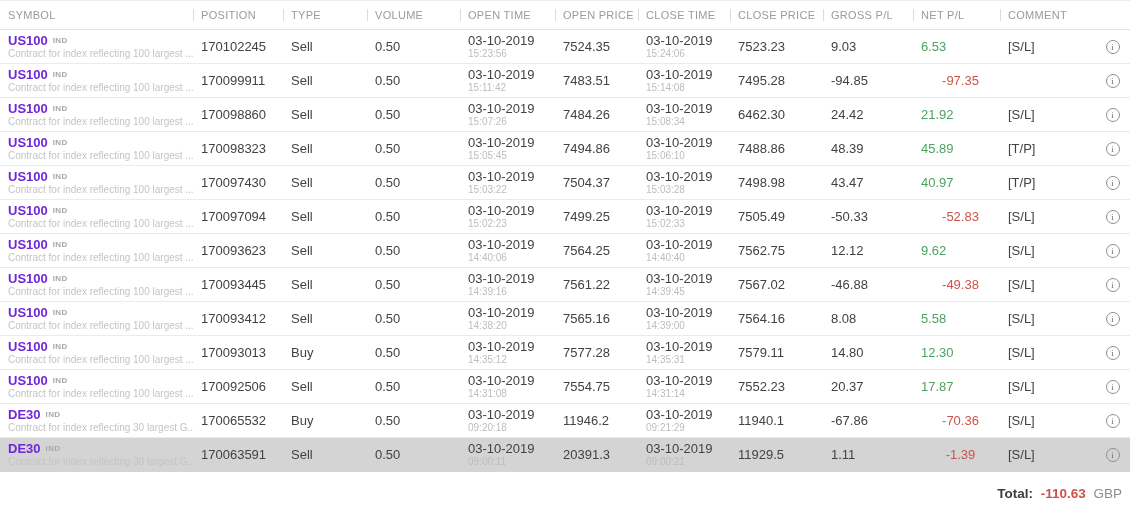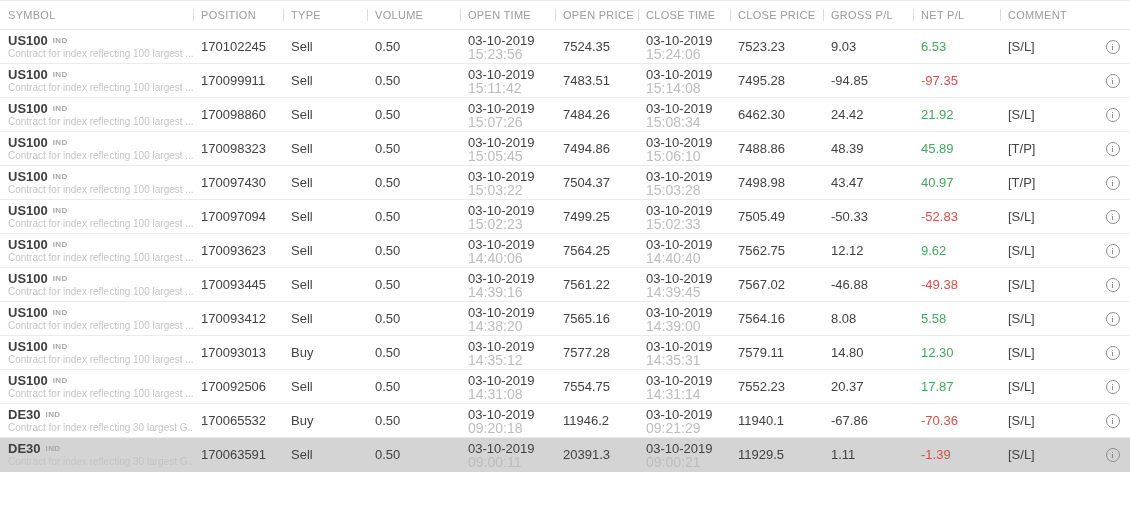--- a/index.html
+++ b/index.html
@@ -48,42 +48,42 @@
   }
   .row.selected { background: #d4d4d4; border-bottom-color: #d4d4d4; }
   .cell {
     padding-left: 8px;
     font-size: 13px;
     color: #424242;
     white-space: nowrap;
     overflow: hidden;
   }
   .symbol-line { line-height: 15px; }
-  .symbol { font-weight: bold; font-size: 13px; color: #404040; }
+  .symbol { font-weight: bold; font-size: 13px; color: #6d28d9; }
   .badge {
     font-size: 8px;
     font-weight: bold;
     color: #a8a8a8;
     margin-left: 5px;
     letter-spacing: 0.4px;
     vertical-align: 2px;
     margin-top: 14px;
   }
   .desc {
     font-size: 10px;
     color: #c4c4c4;
     line-height: 12px;
     white-space: nowrap;
     overflow: hidden;
     text-overflow: clip;
   }
   .time-cell .date { font-size: 13px; line-height: 15px; }
-  .time-cell .sub  { font-size: 14px; color: #bdbdbd; line-height: 12px; }
+  .time-cell .sub  { font-size: 10px; color: #bdbdbd; line-height: 12px; }
   .net.pos { color: var(--profit); }
-  .net.neg { color: var(--loss); }
+  .net.neg { color: var(--loss); text-align: center; }
 
   .info-cell { display: flex; justify-content: center; padding-left: 0; }
   .info-icon {
     width: 14px; height: 14px;
     border: 1px solid #8f8f8f;
     border-radius: 50%;
     display: inline-flex;
     align-items: center;
     justify-content: center;
     font-size: 9px;
@@ -482,14 +482,19 @@
     <div class="cell">11929.5</div>
     <div class="cell">1.11</div>
     <div class="cell net neg">-1.39</div>
     <div class="cell">[S/L]</div>
     <div class="cell info-cell">
       <span class="info-icon">i</span>
     </div>
   </div>
 </div>
 
+  <div class="footer">
+    <span class="total-label">Total:</span>
+    <span class="total-value">-110.63</span>
+    <span class="total-currency">GBP</span>
+  </div>
 
 </div>
 
 </body></html>

